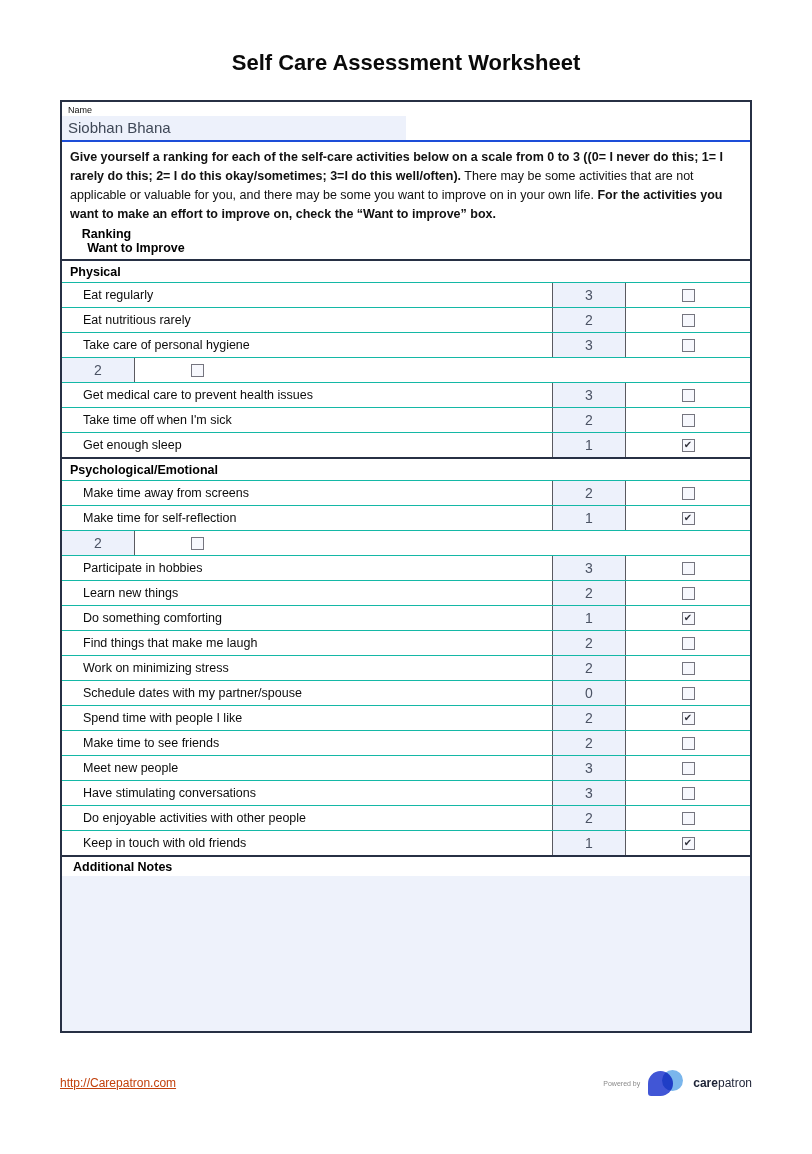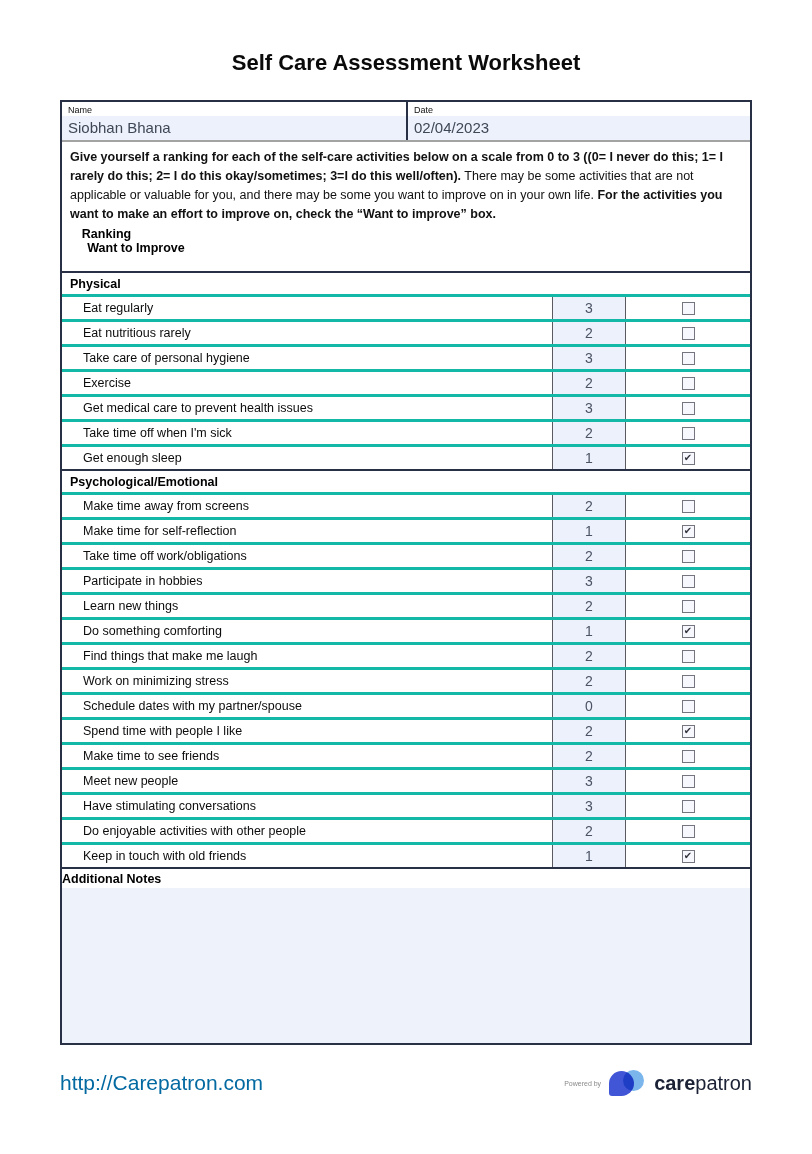--- a/index.html
+++ b/index.html
@@ -12,99 +12,95 @@
   }
   .page-title {
     position: absolute; top: 50px; left: 0; width: 812px;
     text-align: center; font-size: 22px; font-weight: bold; color: #0a0a0a;
   }
   .sheet {
     position: absolute; left: 60px; top: 100px; width: 692px;
     border: 2px solid #273044; background: #fff;
   }
   
-  .namedate-row { display: flex; border-bottom: 2px solid #a3a3a3; }
+  .namedate-row { display: flex; border-bottom: 2px solid #1d4ed8; }
   .field-cell { width: 50%; }
   .field-cell + .field-cell { border-left: 2px solid #273044; }
   .field-label { font-size: 9px; color: #111; padding: 3px 0 1px 6px; background: #fff; }
   .field-value {
     background: #edf1fb; font-size: 15px; color: #3f4857;
     height: 24px; line-height: 24px; padding-left: 6px;
     white-space: nowrap; overflow: hidden;
   }
   
-  .instructions { padding: 6px 8px 14px 8px; }
+  .instructions { padding: 6px 8px 2px 8px; }
   .instructions p { font-size: 12.5px; line-height: 19px; color: #111; text-align: left; }
   .instructions .b { font-weight: bold; }
   .col-headers { display: flex; justify-content: flex-end; margin: 3px -8px 2px 0; flex-direction: column; }
   .col-headers .rank-h { width: 73px; text-align: center; font-size: 12.5px; font-weight: bold; }
   .col-headers .improve-h { width: 132px; text-align: center; font-size: 12.5px; font-weight: bold; }
   
   .sec-row {
     border-top: 2px solid #273044; height: 23px; display: flex; align-items: center;
     padding-left: 8px; background: #fff;
   }
   .sec-label { font-size: 12.5px; font-weight: bold; }
-  .item-row { border-top: 3px solid #14b8a6; display: flex; height: 25px; }
+  .item-row { border-top: 1px solid #14b8a6; display: flex; height: 25px; }
   .cell-label {
     flex: 1; font-size: 12.5px; color: #0c0c0c; padding-left: 21px;
     display: flex; align-items: center; border-right: 1px solid #5a5a60;
     white-space: nowrap; overflow: hidden;
   }
   .cell-rank {
     width: 73px; background: #edf1fb; border-right: 1px solid #5a5a60;
     display: flex; align-items: center; justify-content: center;
     font-size: 14px; color: #4b5364;
   }
   .cell-check { width: 124px; display: flex; align-items: center; justify-content: center; background: #fff; }
   .cb {
     width: 13px; height: 13px; border: 1px solid #75757f; background: #f7f8fd;
     display: flex; align-items: center; justify-content: center;
     font-size: 10px; line-height: 10px; color: #34343e;
   }
   
   .notes-sec { border-top: 2px solid #273044; }
-  .notes-label { font-size: 12.5px; font-weight: bold; padding: 3px 0 2px 0; background: #fff; }
+  .notes-label { font-size: 12.5px; font-weight: bold; padding: 3px 0 2px 11px; background: #fff; }
   .notes-area { background: #eef2fb; height: 155px; }
   
   .footer {
     position: absolute; left: 60px; top: 1068px; width: 692px;
     display: flex; justify-content: space-between; align-items: center;
   }
-  .site-link { font-size: 21px; color: #0369a1; cursor: pointer; }
+  .site-link { font-size: 12px; color: #c2410c; text-decoration: underline; cursor: pointer; }
   .brand { display: flex; align-items: center; gap: 8px; }
   .powered { font-size: 7px; color: #8a8a8a; }
   .logo-mark { display: flex; align-items: center; height: 30px; }
   .bubble-left {
     width: 25px; height: 25px; background: #4156d6;
     border-radius: 50% 50% 50% 12%; display: inline-block;
   }
   .bubble-right {
     width: 21px; height: 21px; background: #7ab6ec; border-radius: 50%;
     display: inline-block; margin-left: -11px; margin-top: -6px;
     mix-blend-mode: multiply;
   }
-  .wordmark { font-size: 20px; color: #1c2235; margin-left: 2px; }
+  .wordmark { font-size: 12px; color: #1c2235; margin-left: 2px; }
   .wordmark .wb { font-weight: bold; }
 </style>
 </head>
 <body>
 
 <div class="page-title">Self Care Assessment Worksheet</div>
 
 <div class="sheet">
 
   <div class="namedate-row">
     <div class="field-cell">
       <div class="field-label">Name</div>
       <div class="field-value">Siobhan Bhana</div>
-    </div>
-    <div class="field-cell">
-      <div class="field-label">Date</div>
-      <div class="field-value">02/04/2023</div>
     </div>
   </div>
 
   <div class="instructions">
     <p><span class="b">Give yourself a ranking for each of the self-care activities below on a scale from 0 to 3 ((0= I never do this; 1= I rarely do this; 2= I do this okay/sometimes; 3=I do this well/often).</span><span> There may be some activities that are not applicable or valuable for you, and there may be some you want to improve on in your own life. </span><span class="b">For the activities you want to make an effort to improve on, check the “Want to improve” box.</span></p>
     <div class="col-headers">
       <span class="rank-h">Ranking</span>
       <span class="improve-h">Want to Improve</span>
     </div>
   </div>
@@ -132,21 +128,20 @@
 
   <div class="item-row">
     <div class="cell-label">Take care of personal hygiene</div>
     <div class="cell-rank">3</div>
     <div class="cell-check">
       <span class="cb"></span>
     </div>
   </div>
 
   <div class="item-row">
-    <div class="cell-label">Exercise</div>
     <div class="cell-rank">2</div>
     <div class="cell-check">
       <span class="cb"></span>
     </div>
   </div>
 
   <div class="item-row">
     <div class="cell-label">Get medical care to prevent health issues</div>
     <div class="cell-rank">3</div>
     <div class="cell-check">
@@ -184,21 +179,20 @@
 
   <div class="item-row">
     <div class="cell-label">Make time for self-reflection</div>
     <div class="cell-rank">1</div>
     <div class="cell-check">
       <span class="cb">✔</span>
     </div>
   </div>
 
   <div class="item-row">
-    <div class="cell-label">Take time off work/obligations</div>
     <div class="cell-rank">2</div>
     <div class="cell-check">
       <span class="cb"></span>
     </div>
   </div>
 
   <div class="item-row">
     <div class="cell-label">Participate in hobbies</div>
     <div class="cell-rank">3</div>
     <div class="cell-check">

